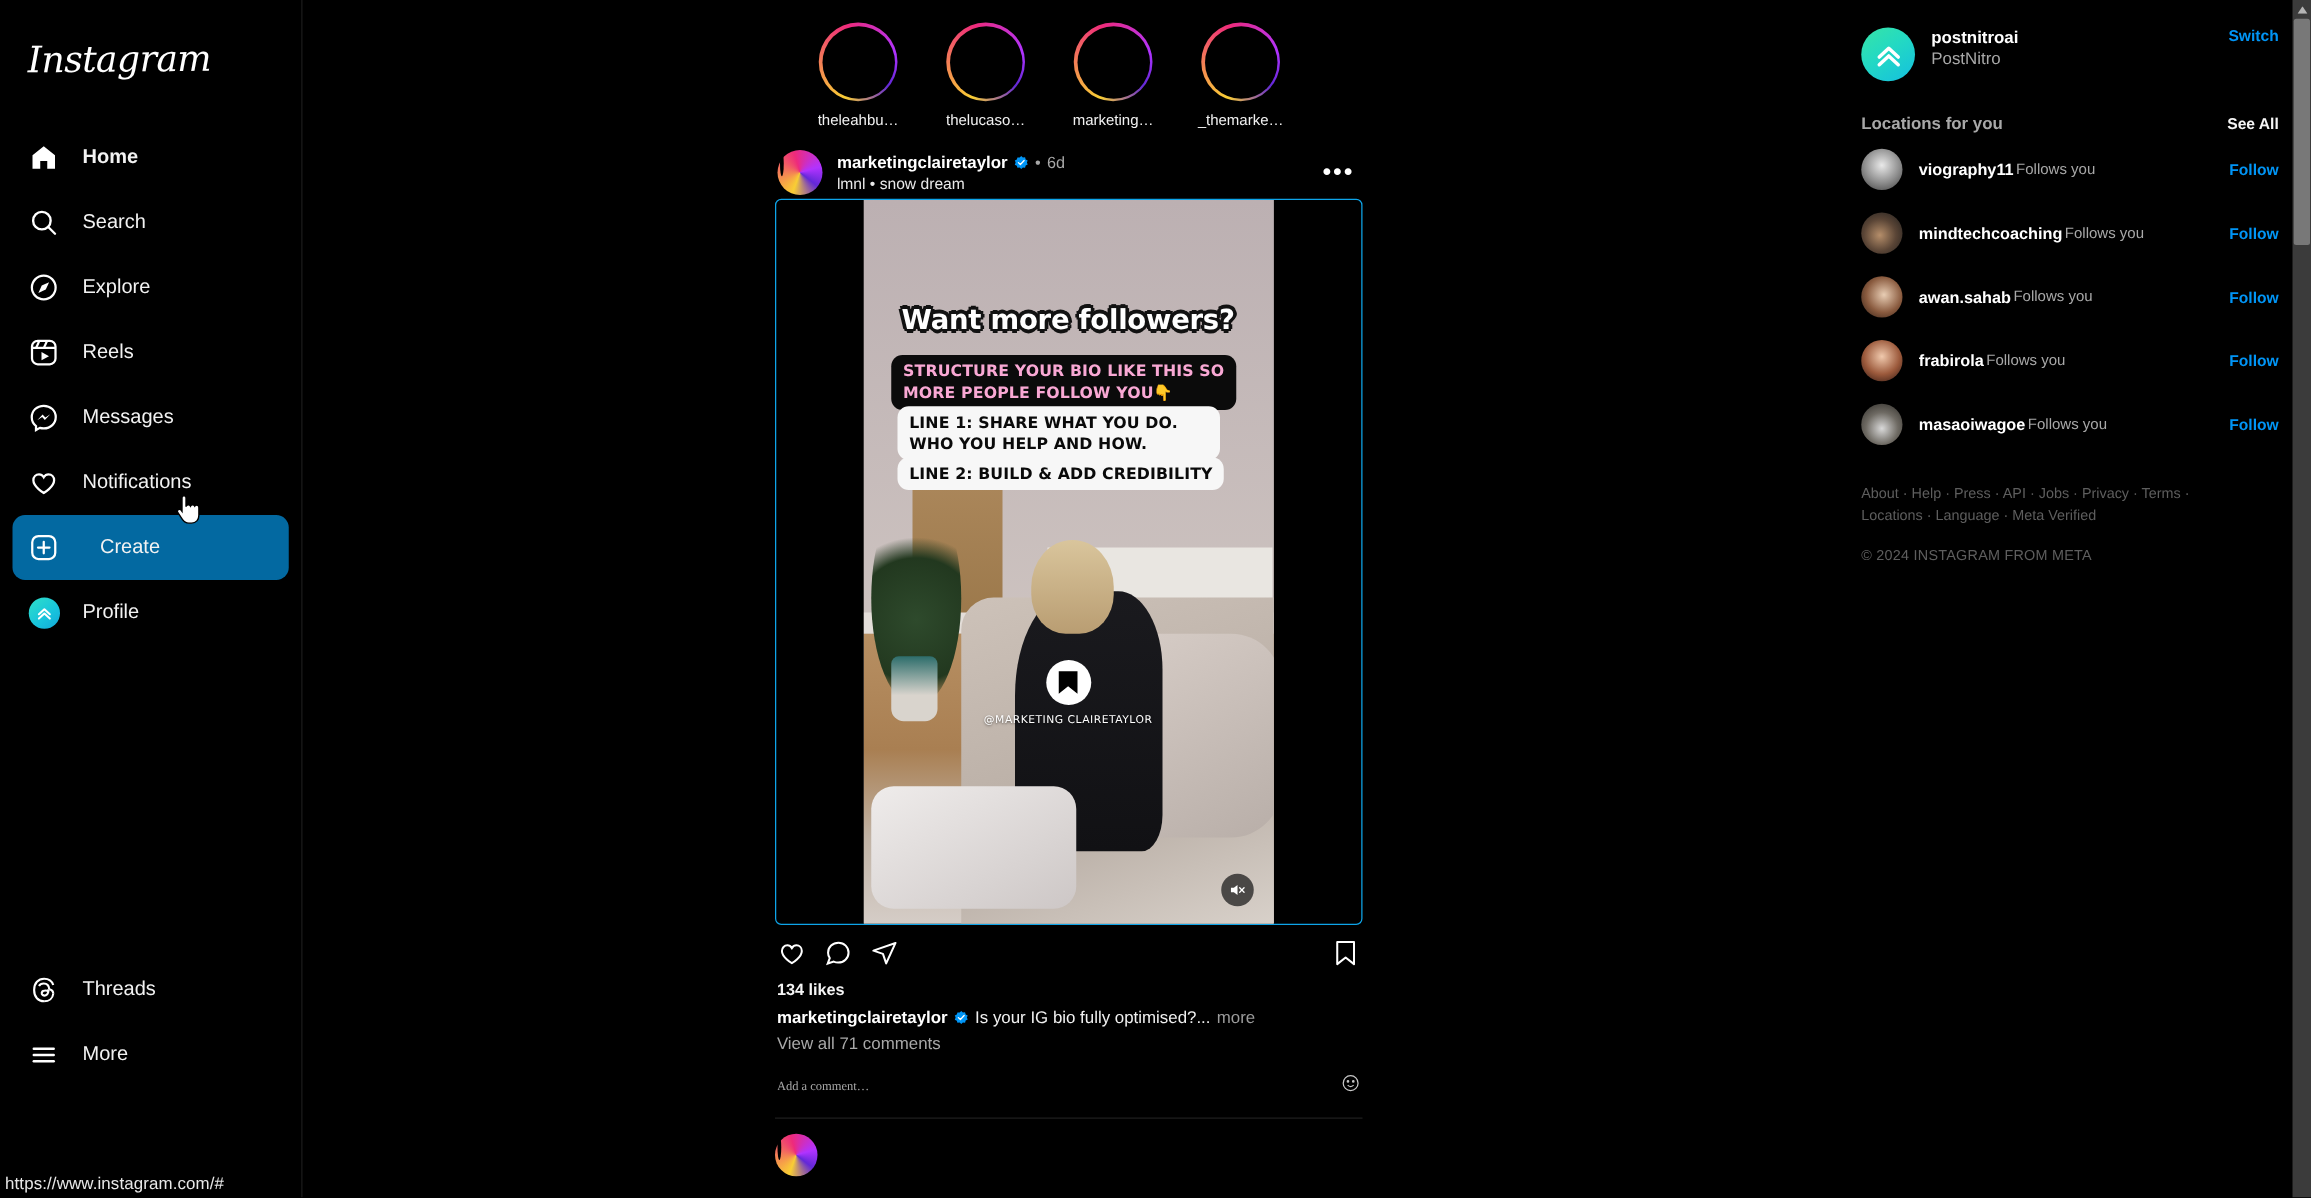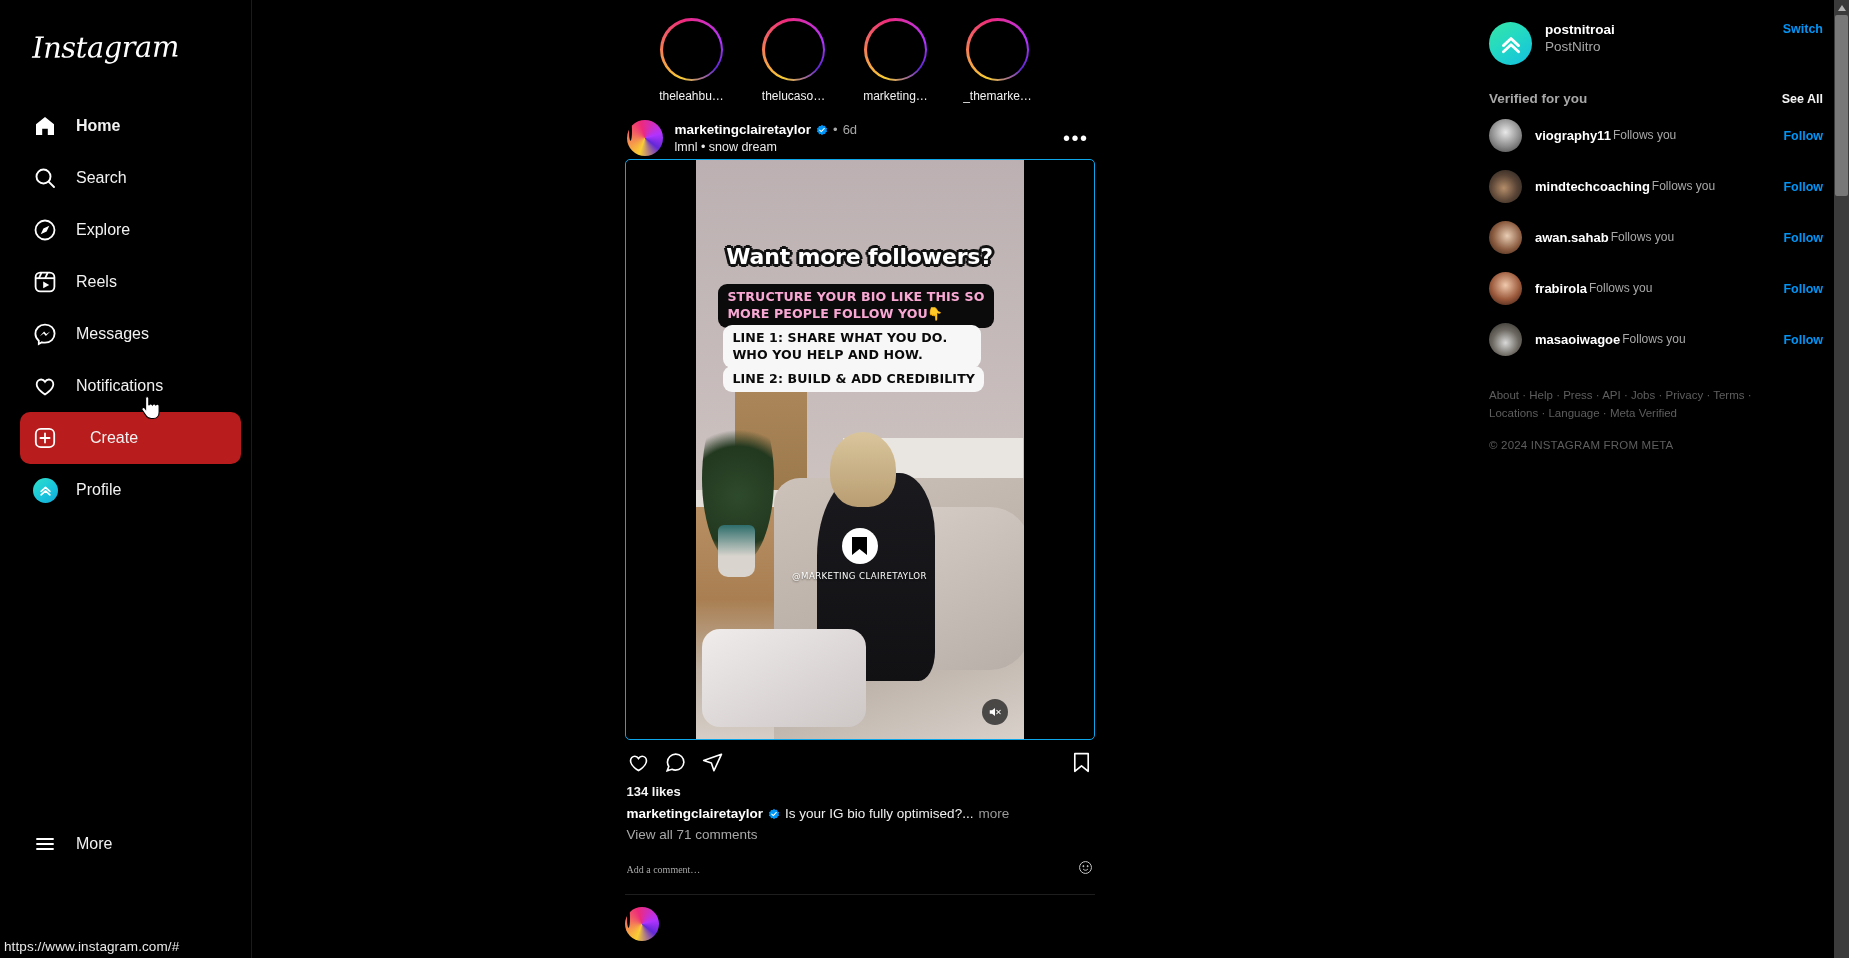--- a/index.html
+++ b/index.html
@@ -2,42 +2,42 @@
 <html><head>
 <meta charset="utf-8">
 <style>
   * { box-sizing: border-box; margin: 0; padding: 0; }
   html, body {
     width: 1849px; height: 958px;
     background: #000; color: #f5f5f5;
     font-family: "Liberation Sans", sans-serif;
     overflow: hidden;
   }
-  .app { position: relative; width: 1849px; height: 958px; display: flex; padding-left: 10px; }
+  .app { position: relative; width: 1849px; height: 958px; display: flex; }
 
   
   .sidebar {
     width: 242px; height: 958px; flex: 0 0 242px;
     border-right: 1px solid #1b1b1b;
     background: #000; position: relative;
   }
   .brand {
     font-family: "DejaVu Serif", serif;
     font-style: italic; font-weight: 400;
     font-size: 29px; letter-spacing: -0.5px;
     color: #fff; padding: 30px 0 0 22px;
     transform: rotate(-0.5deg);
   }
   .nav { margin-top: 36px; padding: 0 10px; }
   .nav-item {
     display: flex; align-items: center; gap: 18px;
     height: 52px; padding: 0 12px; border-radius: 10px;
     cursor: pointer; color: #fff;
   }
-  .nav-item.active-hover { background: #b91c1c; gap: 32px; }
+  .nav-item.active-hover { background: #0369a1; gap: 32px; }
   .nav-icon { width: 26px; height: 26px; flex: 0 0 26px; display: flex; align-items: center; justify-content: center; }
   .nav-label { font-size: 16px; line-height: 1; color: #f2f2f2; }
   .nav-label.bold { font-weight: 700; }
   .sidebar-bottom { position: absolute; left: 10px; right: 10px; bottom: 88px; }
   .profile-av {
     width: 25px; height: 25px; border-radius: 50%;
     background: linear-gradient(140deg, #2fe0c8 0%, #17c3dd 60%, #14a8d6 100%);
     display: flex; align-items: center; justify-content: center;
   }
 
@@ -297,20 +297,32 @@
               </svg>
           </span>
         </span>
         <span class="nav-label">Profile</span>
       </div>
     </div>
 
     <div class="sidebar-bottom">
       <div class="nav-item">
         <span class="nav-icon">
+          <svg width="24" height="24" viewBox="0 0 24 24" fill="none" stroke="#fff" stroke-width="1.7">
+              <path d="M16.4 11.4c-.2-3.4-2-4.6-4.4-4.6-1.9 0-3.2.8-3.8 2"></path>
+              <path d="M12.3 21c-4.8 0-8-3.4-8-9s3.3-9 8-9c3.6 0 6.3 1.9 7.3 5"></path>
+              <path d="M12.3 21c4 0 6.9-2.4 7.3-6"></path>
+              <path d="M16.4 11.4c2 .4 3.2 1.6 3.2 3.6"></path>
+              <path d="M15.9 13c-1.2-.6-3-.8-4.2-.3-1.4.5-1.9 2.4-.5 3.3 1.5 1 3.7.2 4.3-2 .2-.6.3-1.3.3-2.6"></path>
+            </svg>
+        </span>
+        <span class="nav-label">Threads</span>
+      </div>
+      <div class="nav-item">
+        <span class="nav-icon">
           <svg width="24" height="24" viewBox="0 0 24 24" stroke="#fff" stroke-width="1.9" stroke-linecap="round">
               <line x1="4" y1="7" x2="20" y2="7"></line>
               <line x1="4" y1="12" x2="20" y2="12"></line>
               <line x1="4" y1="17" x2="20" y2="17"></line>
             </svg>
         </span>
         <span class="nav-label">More</span>
       </div>
     </div>
   </div>
@@ -473,21 +485,21 @@
           </svg>
       </span>
       <span class="acct-txt">
         <span class="acct-name">postnitroai</span>
         <span class="acct-sub">PostNitro</span>
       </span>
       <span class="link-blue">Switch</span>
     </div>
 
     <div class="sugg-head">
-      <span class="sugg-title">Verified for you</span>
+      <span class="sugg-title">Locations for you</span>
       <span class="see-all">See All</span>
     </div>
 
     <div>
       <div class="sugg-row">
         <span class="sugg-av" style="background:radial-gradient(circle at 50% 40%, #e9e9e9 0%, #8d8d8d 55%, #3a3a3a 100%);"></span>
         <span class="sugg-txt">
           <span class="sugg-name">viography11</span>
           <span class="sugg-sub">Follows you</span>
         </span>

